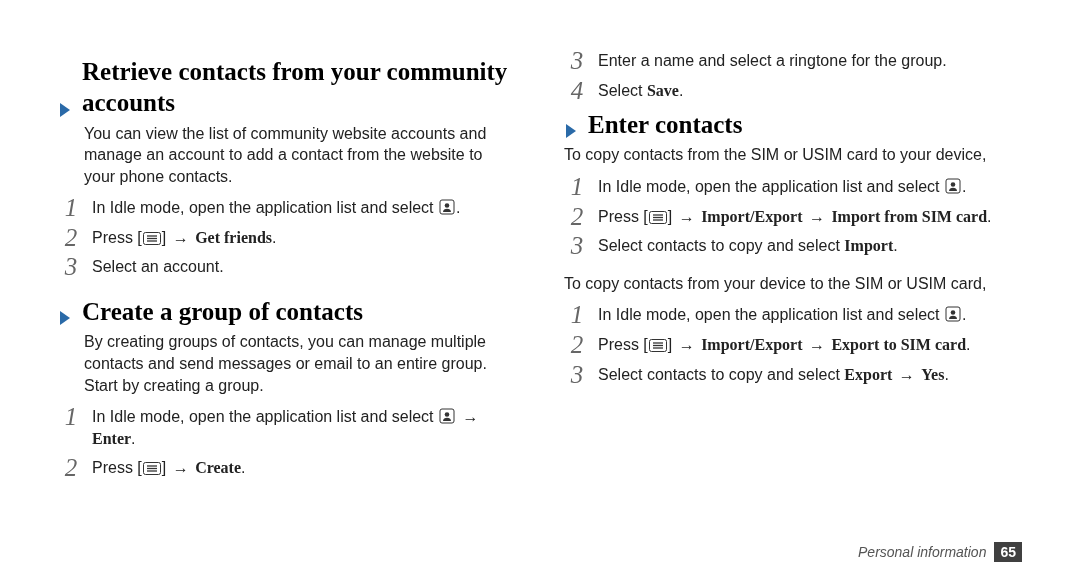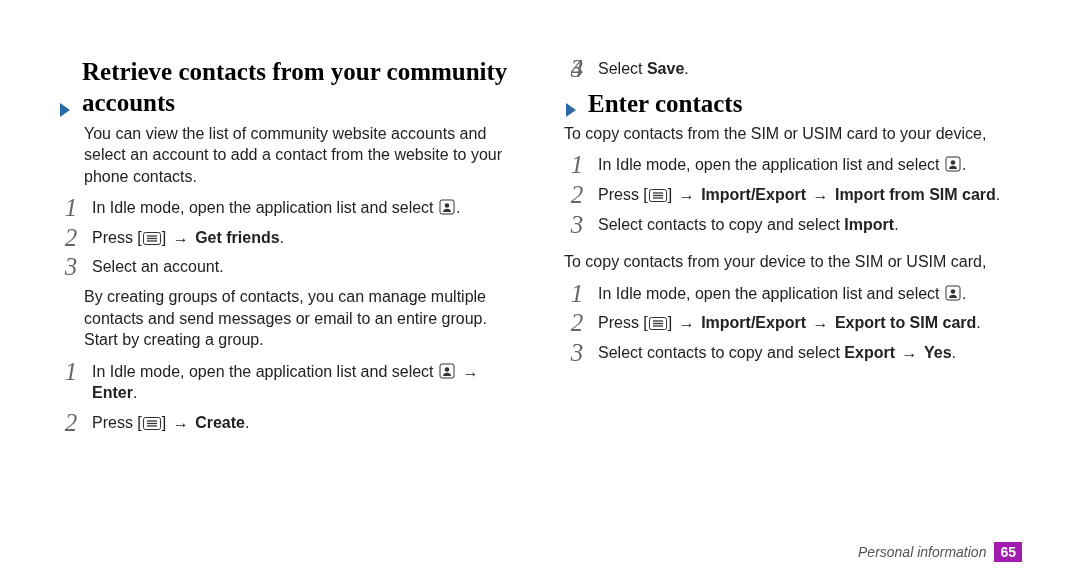--- a/index.html
+++ b/index.html
@@ -63,40 +63,40 @@
     position: absolute;
     left: 0;
     top: -6px;
     font-family: "Times New Roman", Georgia, serif;
     font-style: italic;
     font-size: 25px;
     color: #666;
     width: 26px;
     text-align: center;
   }
-  b { font-weight: bold; }
+  b { font-weight: bold; font-family: Liberation Serif, serif; }
   .arrow { padding: 0 2px; }
   .icon-inline {
     display: inline-block;
     vertical-align: -2px;
     margin: 0 1px;
   }
   .icon-inline svg { display: block; }
   .footer {
     position: absolute;
     right: 58px;
     bottom: 24px;
     display: flex;
     align-items: center;
     gap: 8px;
     font-size: 14px;
   }
   .footer .label { font-style: italic; color: #555; }
   .footer .pagenum {
-    background: #a21caf;
+    background: #404040;
     color: #fff;
     padding: 2px 6px;
     font-weight: bold;
     font-style: normal;
     font-size: 14px;
   }
 </style>
 </head>
 <body>
 
@@ -105,21 +105,21 @@
   <div class="col">
 
     <h2 class="section">
       <span class="chev">
         <svg width="14" height="18" viewBox="0 0 14 18">
             <polygon points="2,2 12,9 2,16" fill="#2a6aa8"></polygon>
           </svg>
       </span>
       <span>Retrieve contacts from your community accounts</span>
     </h2>
-    <p class="section-body">You can view the list of community website accounts and select an account to add a contact from the website to your phone contacts.</p>
+    <p class="section-body">You can view the list of community website accounts and manage an account to add a contact from the website to your phone contacts.</p>
 
     <ol class="steps">
       <li>
         <span class="num">1</span>
         <span>In Idle mode, open the application list and select </span><span class="icon-inline"><svg width="16" height="16" viewBox="0 0 16 16">
               <rect x="1" y="1" width="14" height="14" rx="2" fill="#fff" stroke="#333" stroke-width="1"></rect>
               <circle cx="8" cy="6.5" r="2.3" fill="#333"></circle>
               <path d="M4 13c0-2 2-3.2 4-3.2s4 1.2 4 3.2" fill="#333"></path>
             </svg></span><span>.</span>
       </li>
@@ -131,20 +131,28 @@
               <line x1="4" y1="6.5" x2="14" y2="6.5" stroke="#333" stroke-width="1.3"></line>
               <line x1="4" y1="9" x2="14" y2="9" stroke="#333" stroke-width="1.3"></line>
             </svg></span><span>] </span><span class="arrow">→</span> <b>Get friends</b><span>.</span>
       </li>
       <li>
         <span class="num">3</span>
         <span>Select an account.</span>
       </li>
     </ol>
 
+    <h2 class="section create">
+      <span class="chev">
+        <svg width="14" height="18" viewBox="0 0 14 18">
+            <polygon points="2,2 12,9 2,16" fill="#2a6aa8"></polygon>
+          </svg>
+      </span>
+      <span>Create a group of contacts</span>
+    </h2>
     <p class="section-body">By creating groups of contacts, you can manage multiple contacts and send messages or email to an entire group. Start by creating a group.</p>
 
     <ol class="steps">
       <li>
         <span class="num">1</span>
         <span>In Idle mode, open the application list and select </span><span class="icon-inline"><svg width="16" height="16" viewBox="0 0 16 16">
               <rect x="1" y="1" width="14" height="14" rx="2" fill="#fff" stroke="#333" stroke-width="1"></rect>
               <circle cx="8" cy="6.5" r="2.3" fill="#333"></circle>
               <path d="M4 13c0-2 2-3.2 4-3.2s4 1.2 4 3.2" fill="#333"></path>
             </svg></span><span> </span><span class="arrow">→</span> <b>Enter</b><span>.</span>
@@ -160,20 +168,21 @@
       </li>
     </ol>
 
   </div>
 
   <div class="col">
 
     <ol class="steps">
       <li>
         <span class="num">3</span>
+        <span>Enter a name and select a ringtone for the group.</span>
       </li>
       <li>
         <span class="num">4</span>
         <span>Select </span><b>Save</b><span>.</span>
       </li>
     </ol>
 
     <h2 class="section">
       <span class="chev">
         <svg width="14" height="18" viewBox="0 0 14 18">

